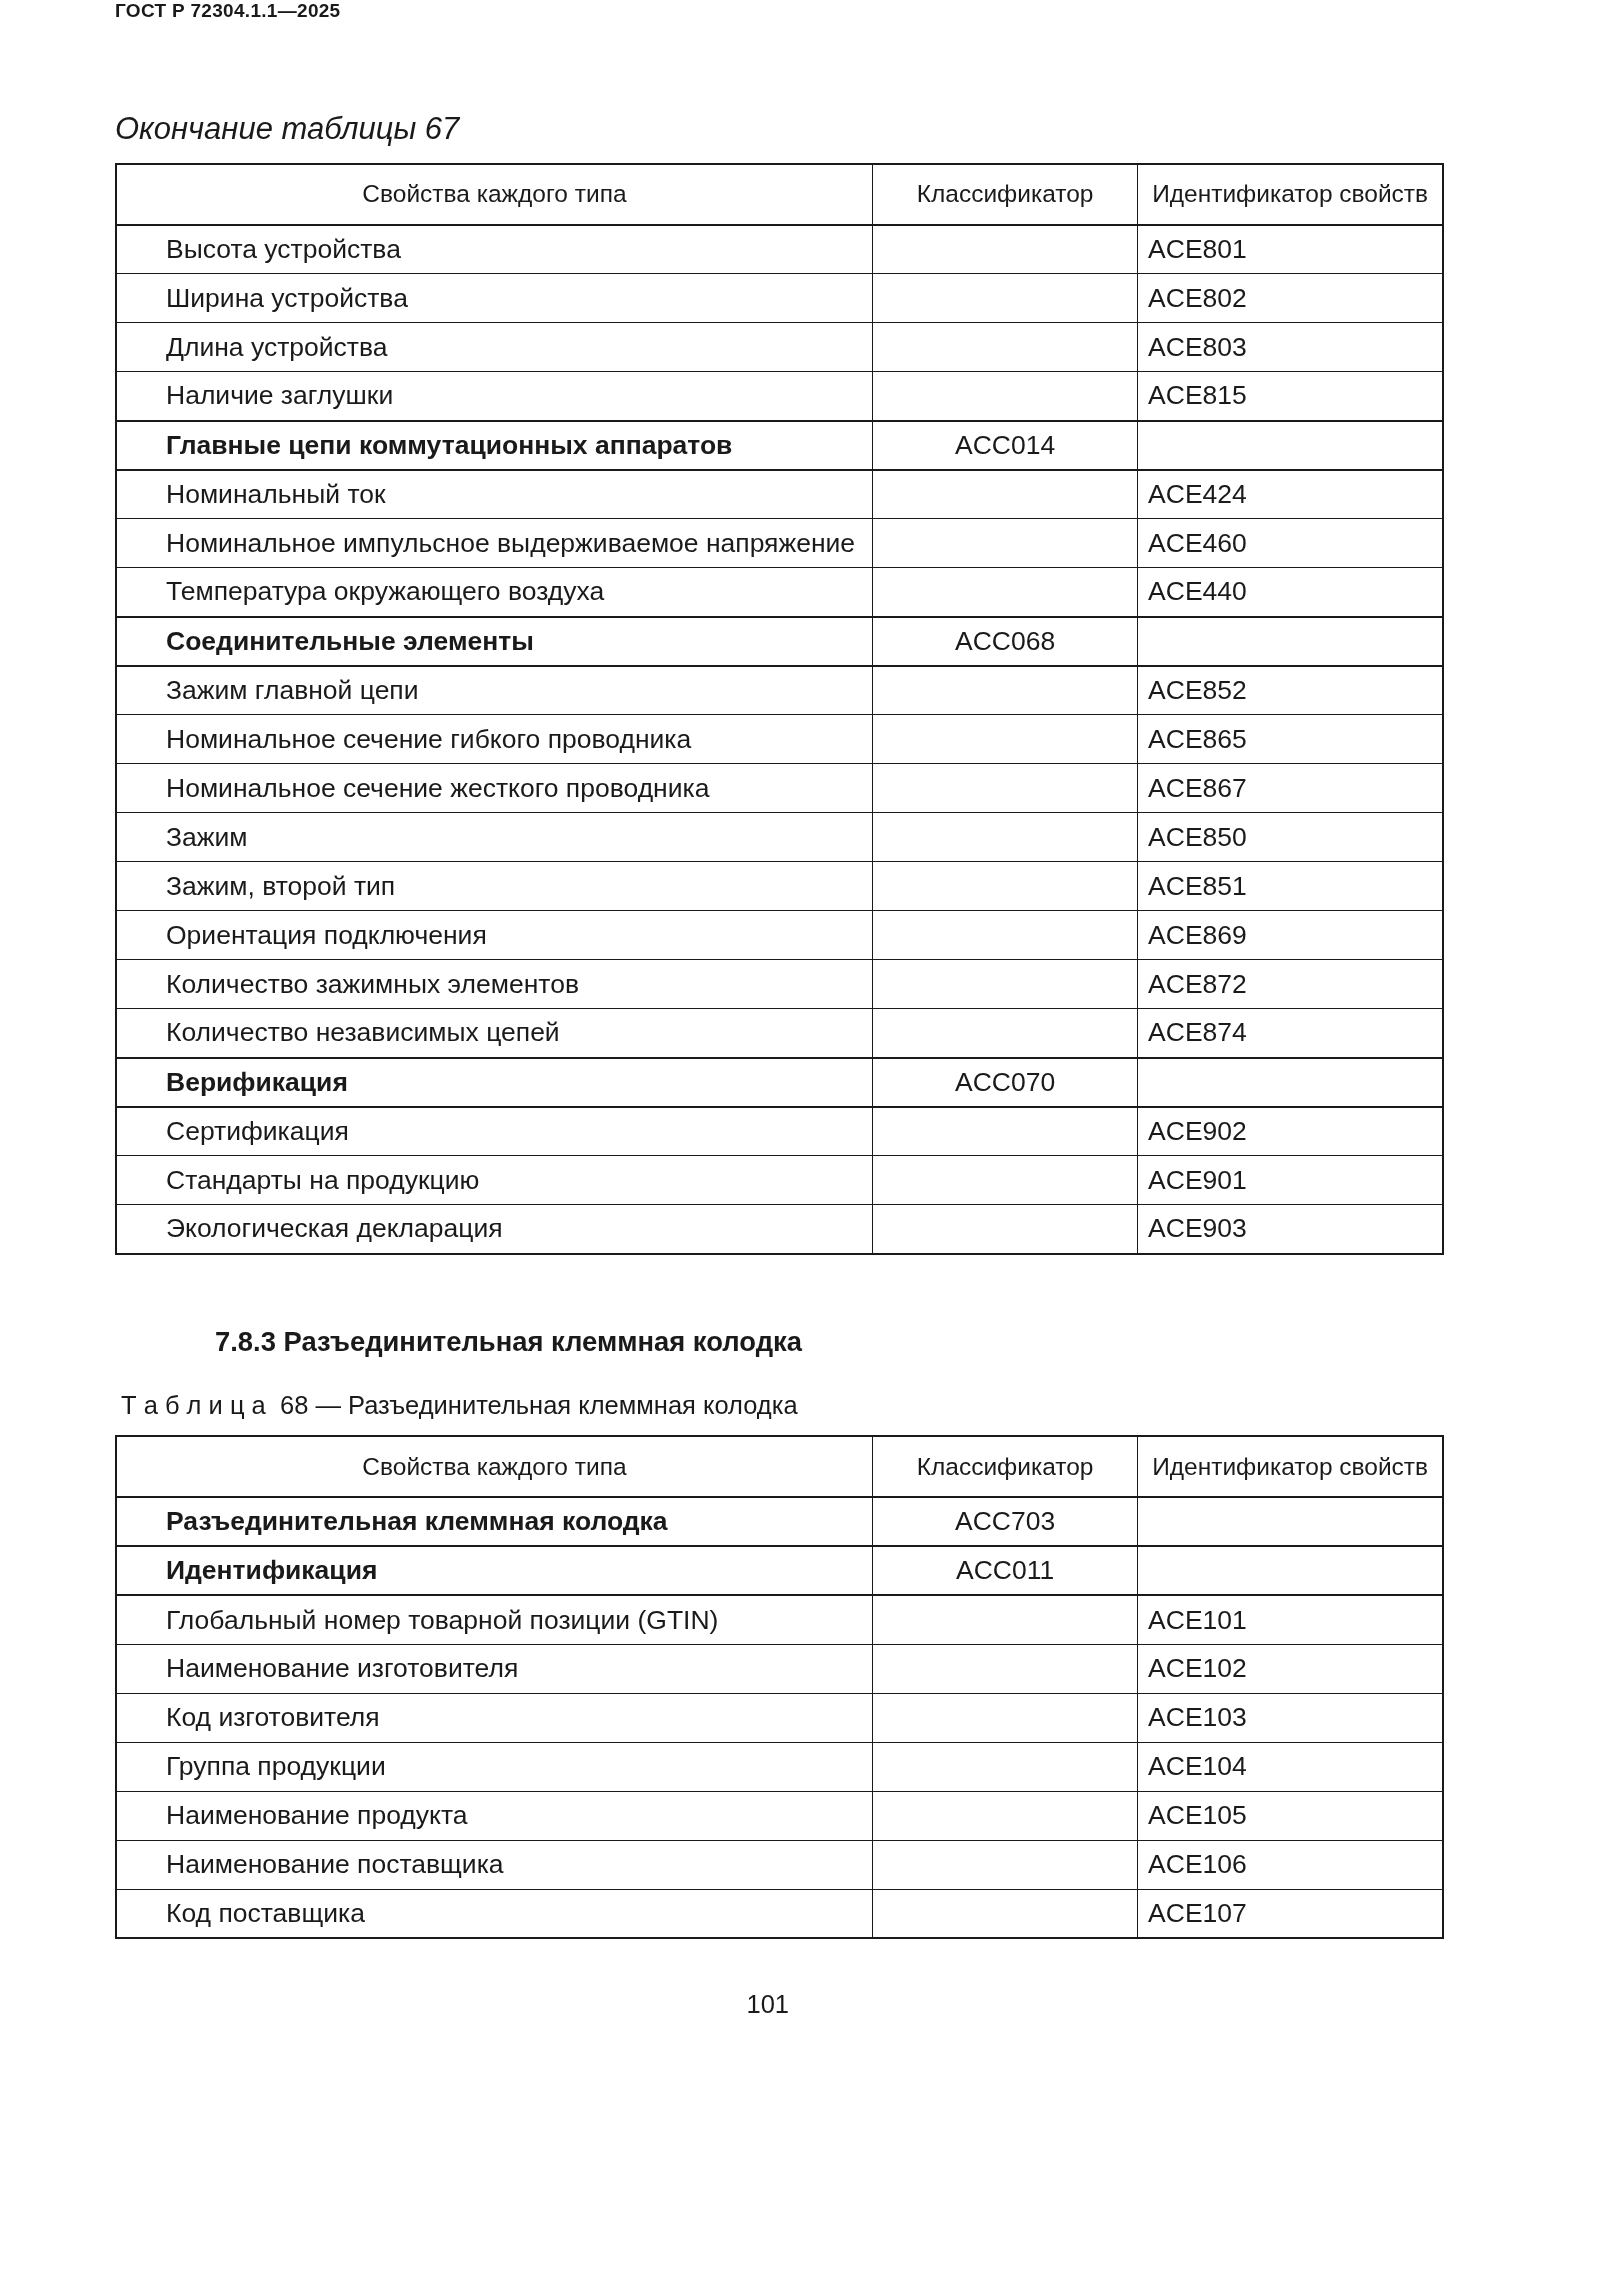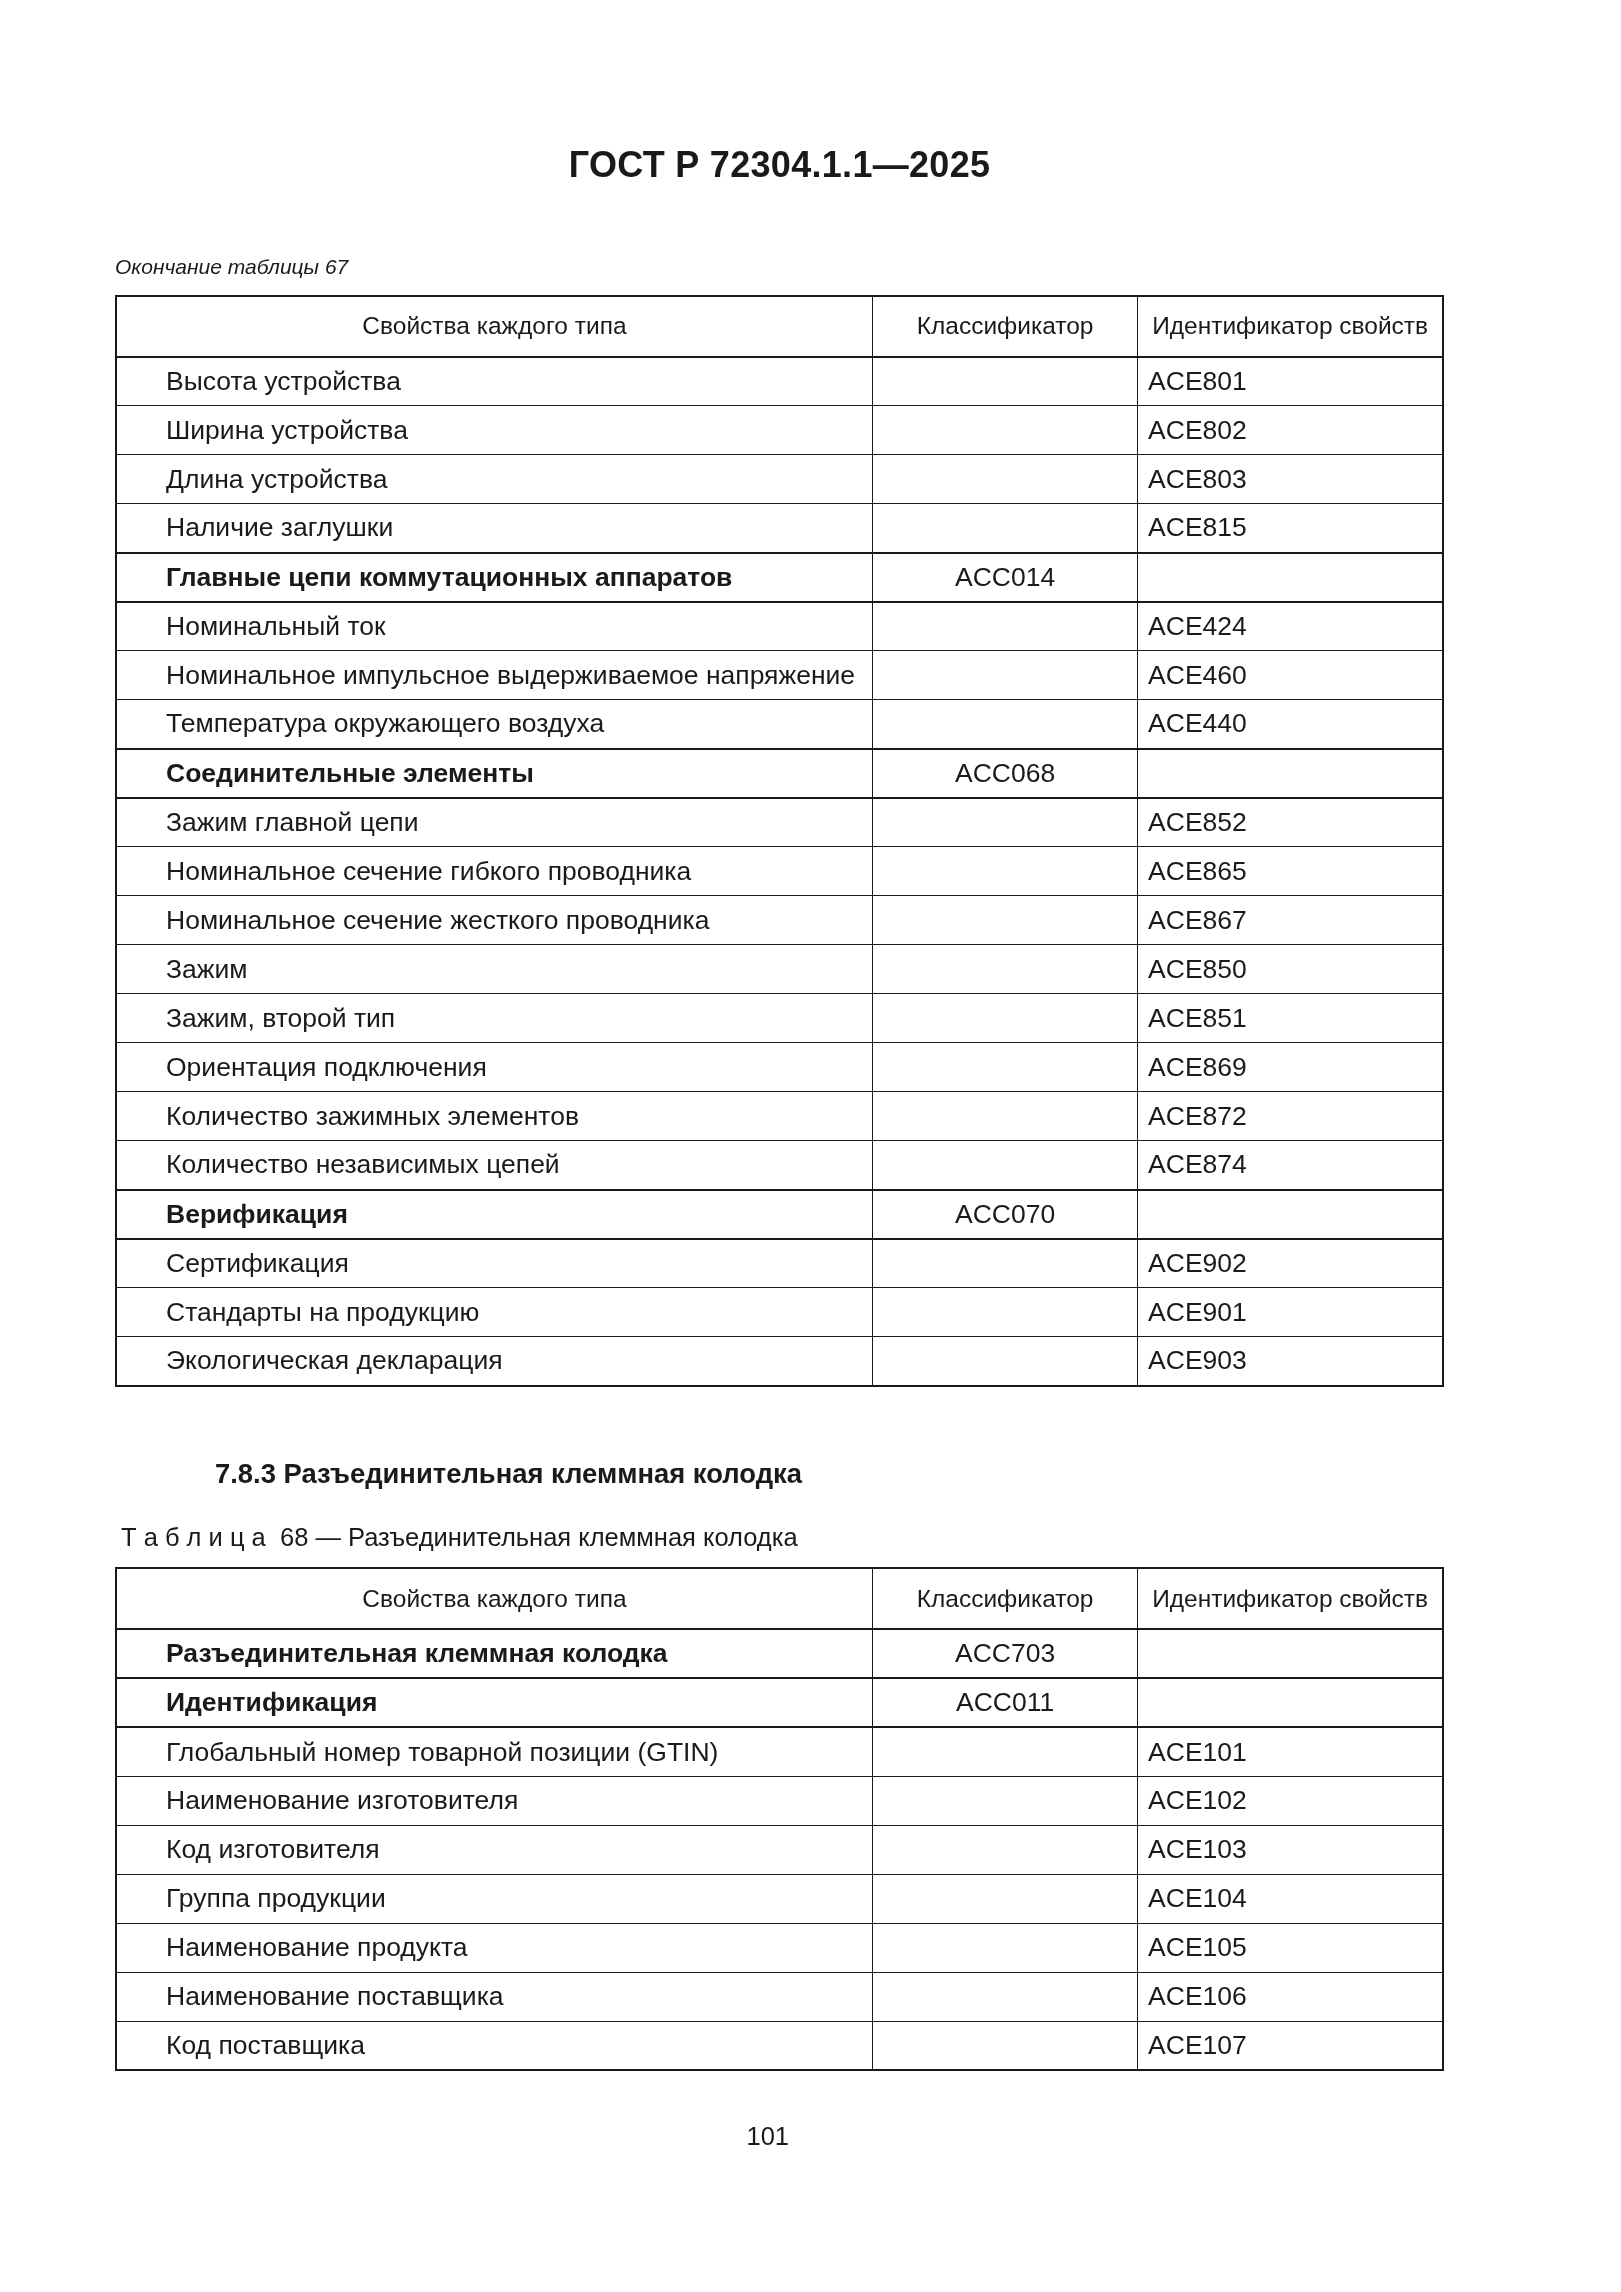--- a/index.html
+++ b/index.html
@@ -16,30 +16,29 @@
   }
 
   .content {
     position: absolute;
     left: 115px;
     top: 0;
     width: 1329px;
   }
 
   .doc-header {
-    margin-top: 144px;
-    font-size: 36px;
+    font-size: 19px;
     font-weight: 700;
-    text-align: center;
+    text-align: left;
     letter-spacing: 0.3px;
   }
 
   .cap-italic {
-    margin-top: 69px;
-    font-size: 21px;
+    margin-top: 89px;
+    font-size: 31px;
     font-style: italic;
   }
 
   .cap-plain {
     margin-top: 33px;
     font-size: 25.5px;
     white-space: pre-wrap;
     margin-left: 6px;
   }
 

